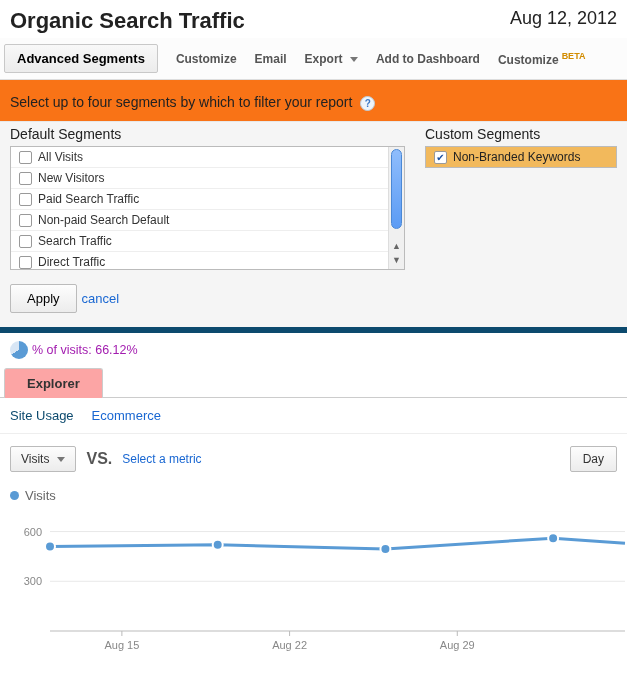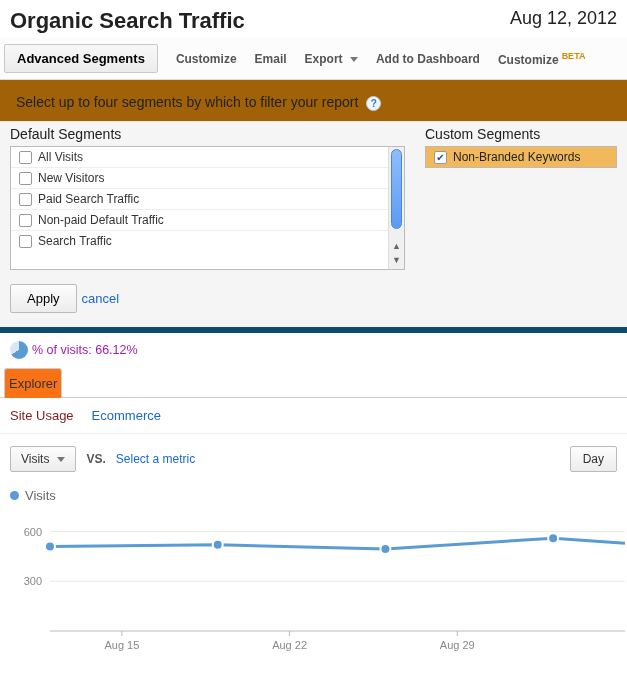--- a/index.html
+++ b/index.html
@@ -22,21 +22,21 @@
     background: linear-gradient(#f8f8f8,#ececec);
     border: 1px solid #c8c8c8;
     padding: 6px 12px; font-weight: bold; font-size: 13px;
     border-radius: 2px;
     margin-left: 4px;
     cursor: pointer;
   }
   .toolbar-link { font-size: 12px; font-weight: bold; color: #555; cursor: pointer; }
   .toolbar-link.beta sup { color: #d28c00; font-size: 9px; font-weight: bold; margin-left: 3px; }
   .caret-down { display: inline-block; width: 0; height: 0; border-left: 4px solid transparent; border-right: 4px solid transparent; border-top: 5px solid #777; margin-left: 4px; vertical-align: middle; }
-  .select-row { padding: 14px 16px 10px; font-size: 14px; color: #222; background: #a16207; border-bottom: 1px solid #e8e8e8;}
+  .select-row { padding: 14px 10px 10px; font-size: 14px; color: #222; background: #f97316; border-bottom: 1px solid #e8e8e8;}
   .help-icon {
     display: inline-flex; align-items: center; justify-content: center;
     width: 15px; height: 15px; border-radius: 50%;
     border: 1px solid #bcd; background: #eef5fb; color: #3b78c7;
     font-size: 10px; font-weight: bold; margin-left: 4px;
   }
   .segments-wrap { display: flex; padding: 0 10px; background: #f5f5f5;}
   .col { flex: 1; }
   .col-default { flex: 0 0 395px; }
   .col-custom { flex: 1; margin-left: 20px;}
@@ -74,36 +74,36 @@
     border: 1px solid #bbb; padding: 6px 16px; font-size: 13px;
     border-radius: 2px; cursor: pointer;
   }
   .link-cancel { color: #1967d2; font-size: 13px; cursor: pointer; }
   .pct-row { display: flex; align-items: center; gap: 4px; padding: 8px 10px; font-size: 12.5px; color: #a21caf;}
   .pie-icon { width: 18px; height: 18px; border-radius: 50%;
     background: conic-gradient(#5a9bd5 0deg 240deg, #d8e6f5 240deg 360deg);
   }
   .explorer-tab-row { display: flex; border-bottom: 1px solid #ccc; padding-left: 4px;}
   .explorer-tab {
-    background: #f97316; border: 1px solid #ccc; border-bottom: none;
-    padding: 7px 4px; font-size: 13px; font-weight: normal; color: #333;
+    background: #fca5a5; border: 1px solid #ccc; border-bottom: none;
+    padding: 7px 22px; font-size: 13px; font-weight: bold; color: #333;
     border-radius: 3px 3px 0 0;
     position: relative; top: 1px;
     cursor: pointer;
   }
   .sub-tabs { display: flex; gap: 18px; padding: 10px 10px; border-bottom: 1px solid #eee;}
-  .sub-tab { font-size: 13px; color: #7f1d1d; font-weight: normal; cursor: pointer;}
+  .sub-tab { font-size: 13px; color: #0c4a6e; font-weight: normal; cursor: pointer;}
   .sub-tab.link { color: #1967d2; }
   .metric-row { display: flex; align-items: center; gap: 10px; padding: 12px 10px;}
   .btn-metric {
     background: linear-gradient(#fdfdfd,#ececec);
     border: 1px solid #bbb; padding: 5px 10px; font-size: 12px;
     border-radius: 2px; cursor: pointer; display: flex; align-items: center; gap:4px;
   }
-  .vs-text { font-size: 12px; font-weight: bold; color: #555; text-align: right;}
+  .vs-text { font-size: 16px; font-weight: bold; color: #555; text-align: right;}
   .sel-metric { color: #1967d2; font-size: 12px; cursor: pointer;}
   .spacer { flex: 1; }
   .btn-day {
     background: linear-gradient(#fdfdfd,#ececec);
     border: 1px solid #bbb; padding: 5px 12px; font-size: 12px;
     border-radius: 2px; cursor: pointer;
   }
   .legend-row { display: flex; align-items: center; gap: 6px; padding: 4px 10px; font-size: 13px; color: #666;}
   .legend-dot { width: 9px; height: 9px; border-radius: 50%; background: #5a9bd5; }
   .chart-wrap { padding: 0 10px 10px; }
@@ -153,25 +153,29 @@
           <div class="seg-item">
             <span class="chk"></span>
             <span>New Visitors</span>
           </div>
           <div class="seg-item">
             <span class="chk"></span>
             <span>Paid Search Traffic</span>
           </div>
           <div class="seg-item">
             <span class="chk"></span>
-            <span>Non-paid Default Traffic</span>
+            <span>Non-paid Search Default</span>
           </div>
           <div class="seg-item">
             <span class="chk"></span>
             <span>Search Traffic</span>
+          </div>
+          <div class="seg-item">
+            <span class="chk"></span>
+            <span>Direct Traffic</span>
           </div>
         </div>
       <div class="scroll-track">
         <div class="scroll-thumb"></div>
         <div class="scroll-space"></div>
         <div class="scroll-arrow">▲</div>
         <div class="scroll-arrow">▼</div>
       </div>
     </div>
   </div>

